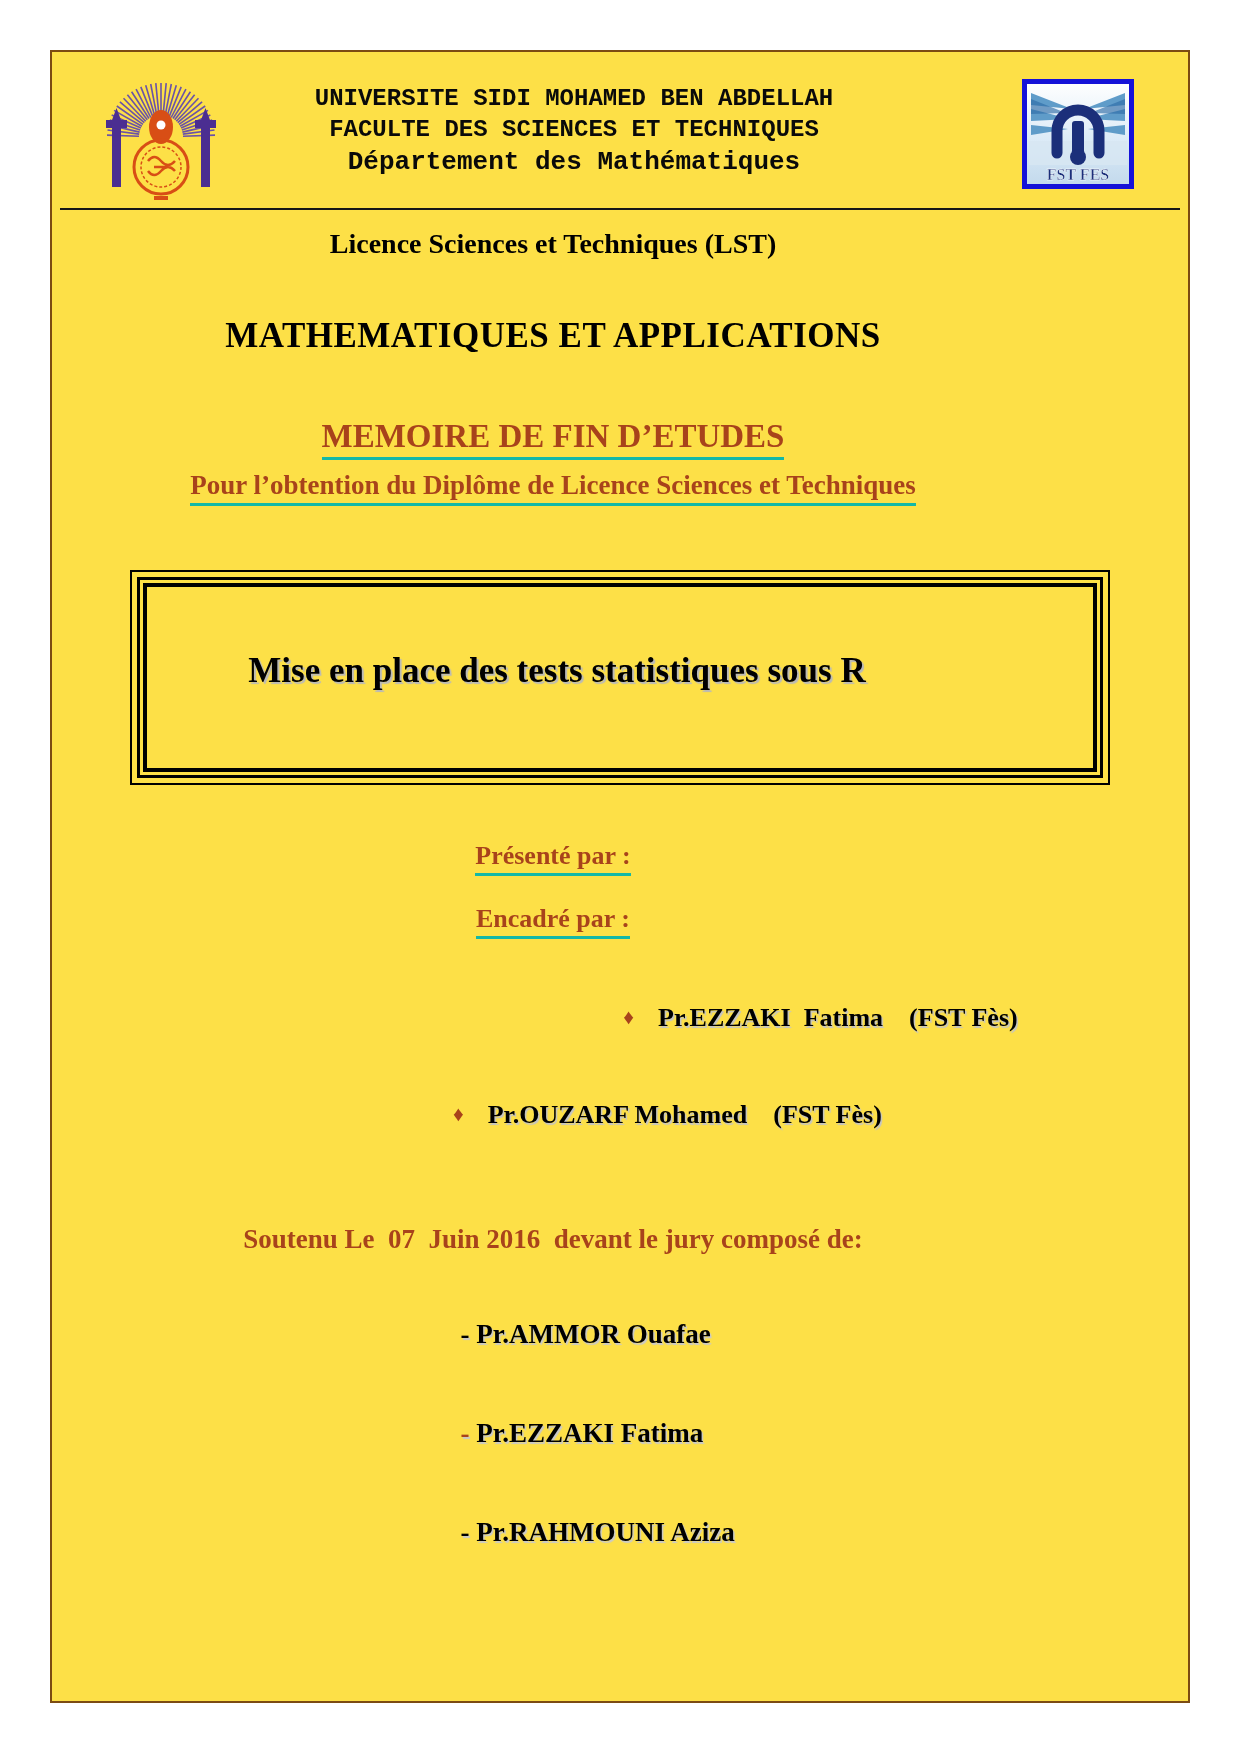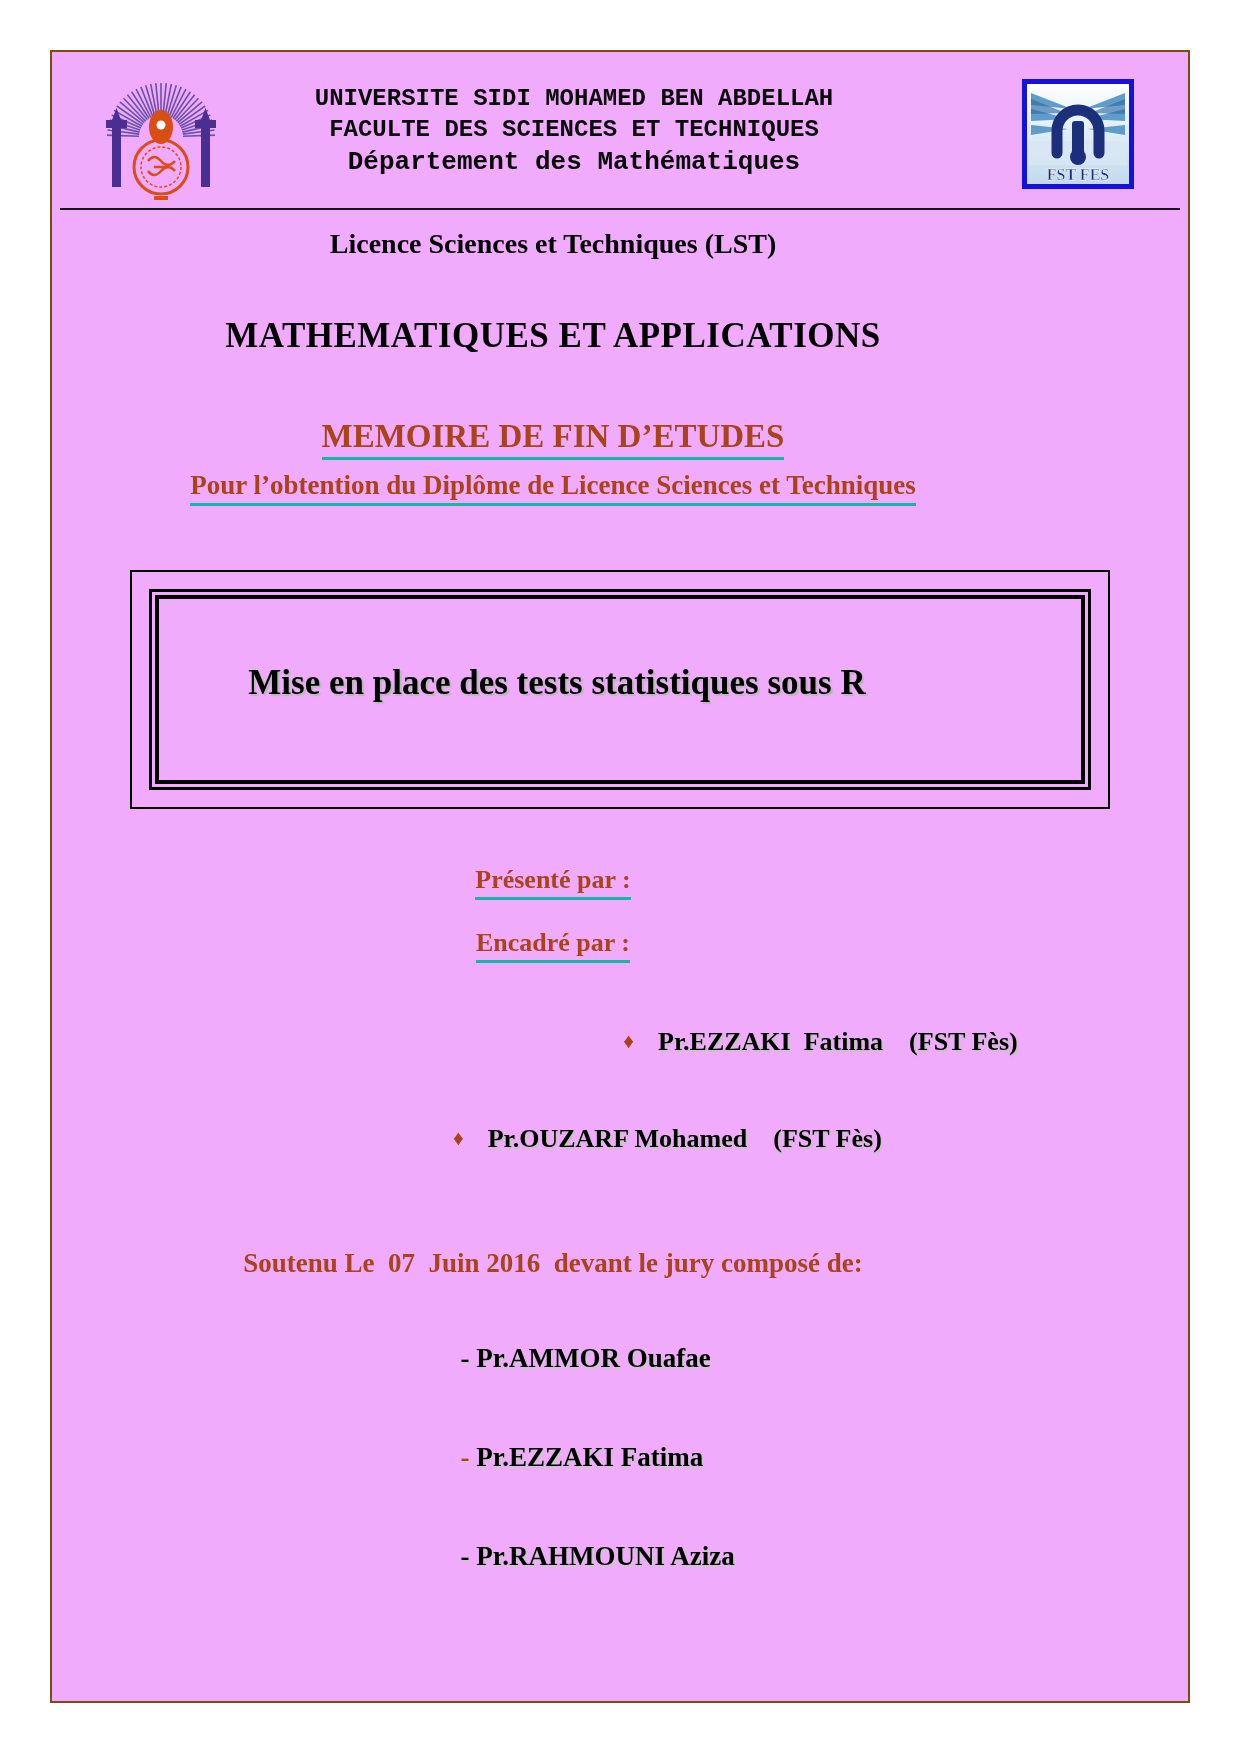--- a/index.html
+++ b/index.html
@@ -3,21 +3,21 @@
 <meta charset="utf-8">
 <style>
   * { box-sizing: border-box; margin: 0; padding: 0; }
   html, body { width: 1241px; height: 1754px; background: #ffffff; overflow: hidden; }
   body { font-family: "Liberation Serif", serif; color: #000; }
 
   .page-frame {
     position: absolute; left: 50px; top: 50px;
     width: 1140px; height: 1653px;
     border: 2px solid #7c4b12;
-    background: #f0abfc;
+    background: #fde047;
   }
 
   
   .header-row { display: flex; align-items: flex-start; margin-top: 23px; height: 132px; }
   .seal { margin-left: 38px; width: 142px; height: 130px; flex: 0 0 auto; }
   .header-text {
     width: 676px; margin-left: 4px; padding-top: 8px; text-align: center;
     font-family: "Liberation Mono", monospace; font-weight: bold; color: #0a0a0a;
   }
   .header-line12 { font-size: 24px; line-height: 31px; letter-spacing: 0px; }
@@ -32,21 +32,21 @@
   .licence   { margin-top: 18px; font-size: 28px; font-weight: bold; }
   .mathappl  { margin-top: 56px; font-size: 35px; font-weight: bold; letter-spacing: .5px; }
 
   .accent { color: #a8431b; }
   .uline  { display: inline-block; border-bottom: 3px solid #14b8a6; padding-bottom: 2px; }
 
   .memoire { margin-top: 62px; font-size: 33px; font-weight: bold; }
   .pour    { margin-top: 10px; font-size: 27px; font-weight: bold; }
 
   
-  .tbox-outer { margin: 64px 78px 0 78px; border: 2px solid #000; padding: 17px; }
+  .tbox-outer { margin: 64px 78px 0 78px; border: 2px solid #000; padding: 5px; }
   .tbox-mid   { border: 3px solid #000; padding: 3px; }
   .tbox-inner {
     border: 4px solid #000; height: 189px;
     display: flex; align-items: center; justify-content: center;
     padding-right: 126px; padding-bottom: 14px;
   }
   .thesis-title { font-size: 35px; font-weight: bold; text-shadow: 2px 2px 1px #b9b9b9; }
 
   .sec-head { font-size: 26px; font-weight: bold; }
   .presented-head { margin-top: 56px; }

